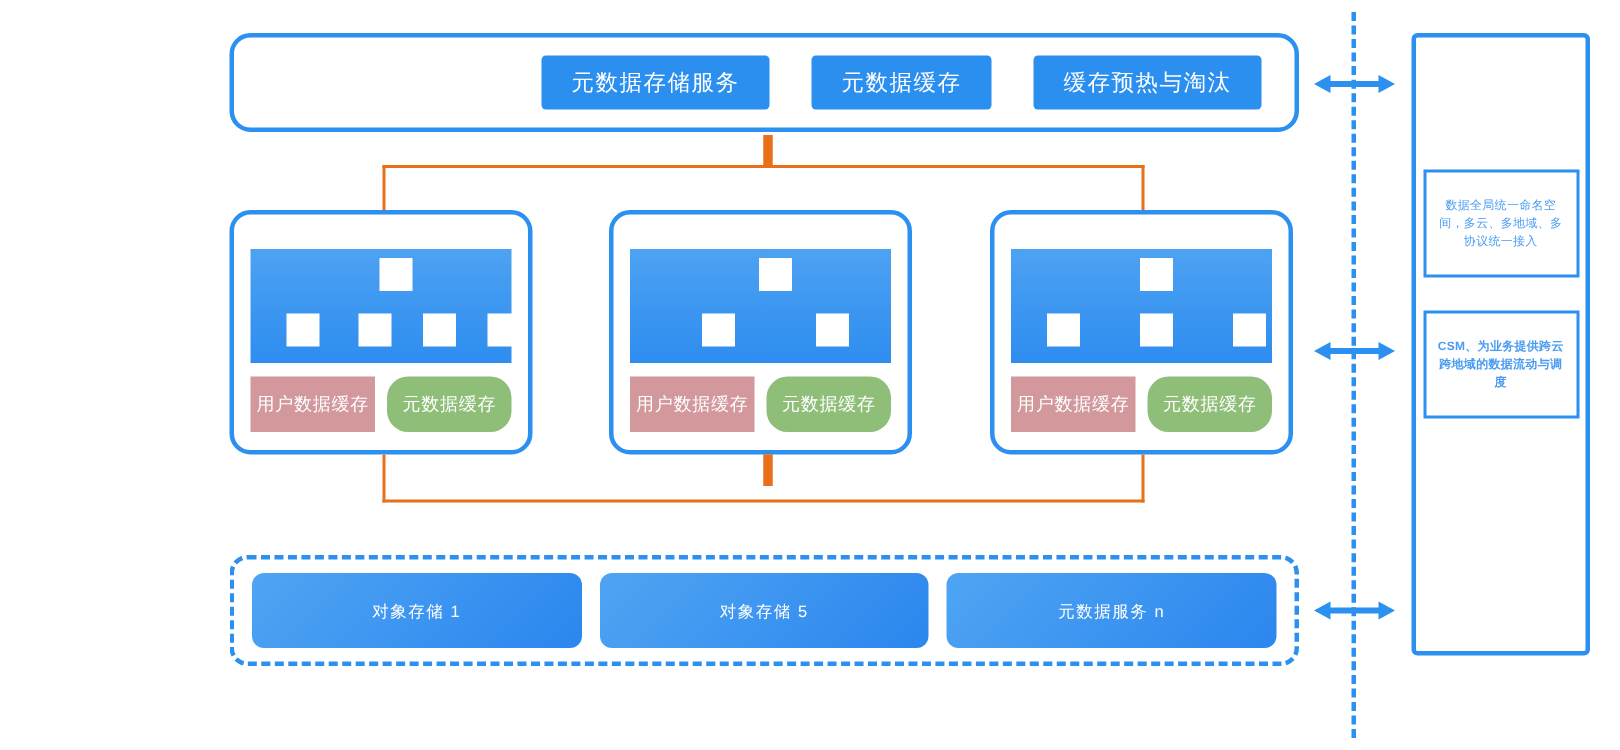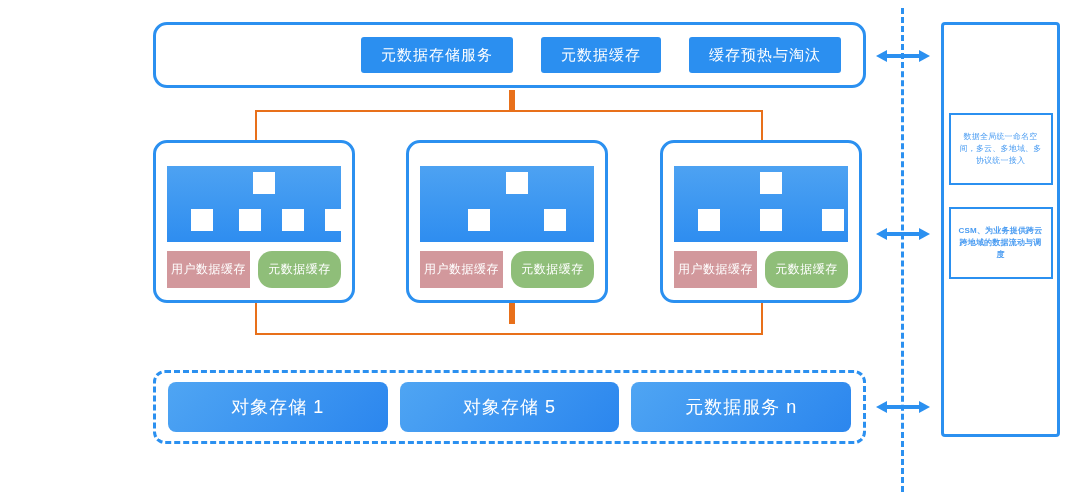--- a/index.html
+++ b/index.html
@@ -152,21 +152,21 @@
     justify-content: space-between;
     padding: 0 12px;
     gap: 12px;
   }
   .obj-btn {
     flex: 1;
     height: 50px;
     border-radius: 8px;
     background: linear-gradient(135deg, #4FA5F3 0%, #2B86EE 100%);
     color: #ffffff;
-    font-size: 18px;
+    font-size: 11px;
     letter-spacing: 1px;
     display: flex;
     align-items: center;
     justify-content: center;
     white-space: nowrap;
   }
 
   
   #divider {
     position: absolute;

